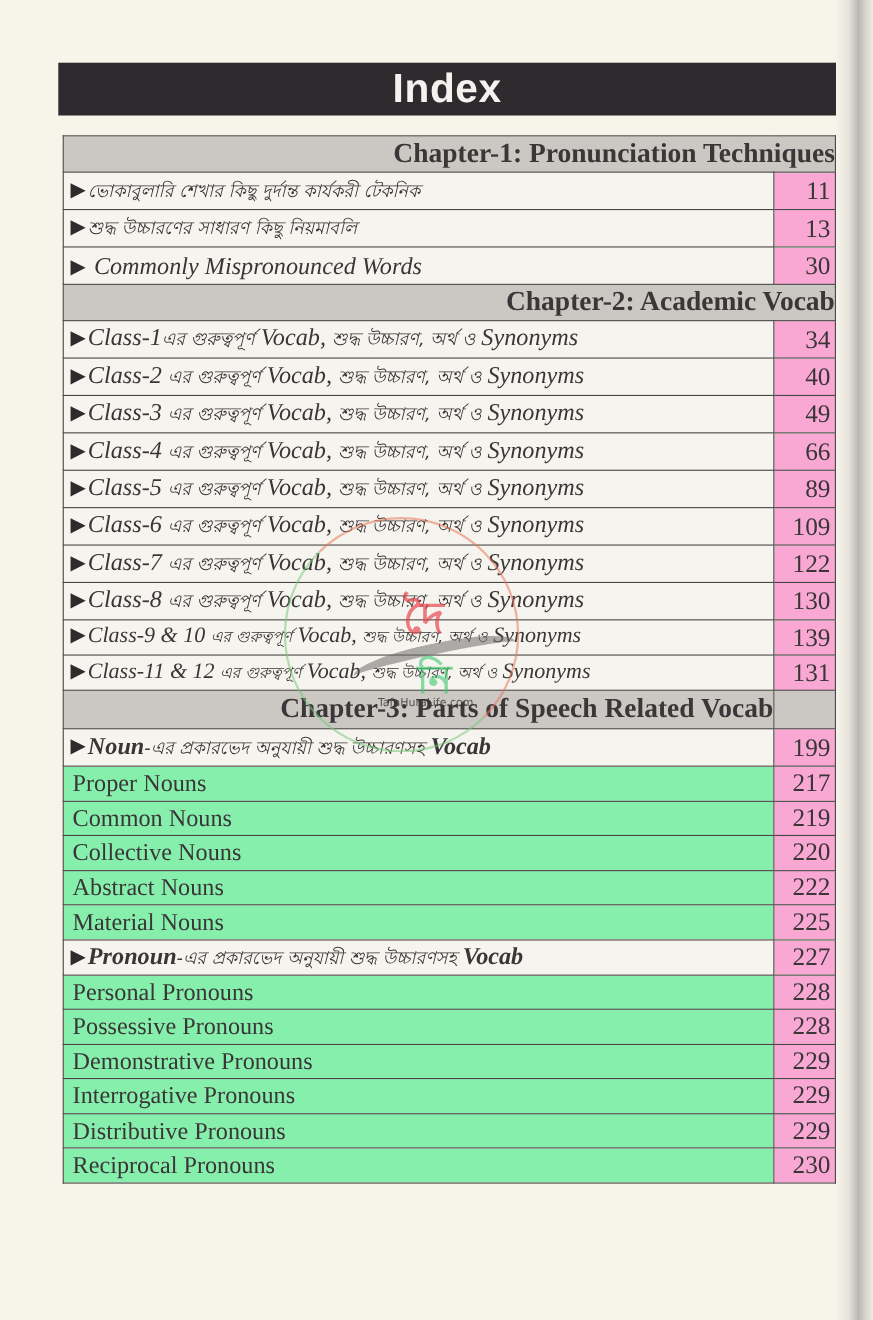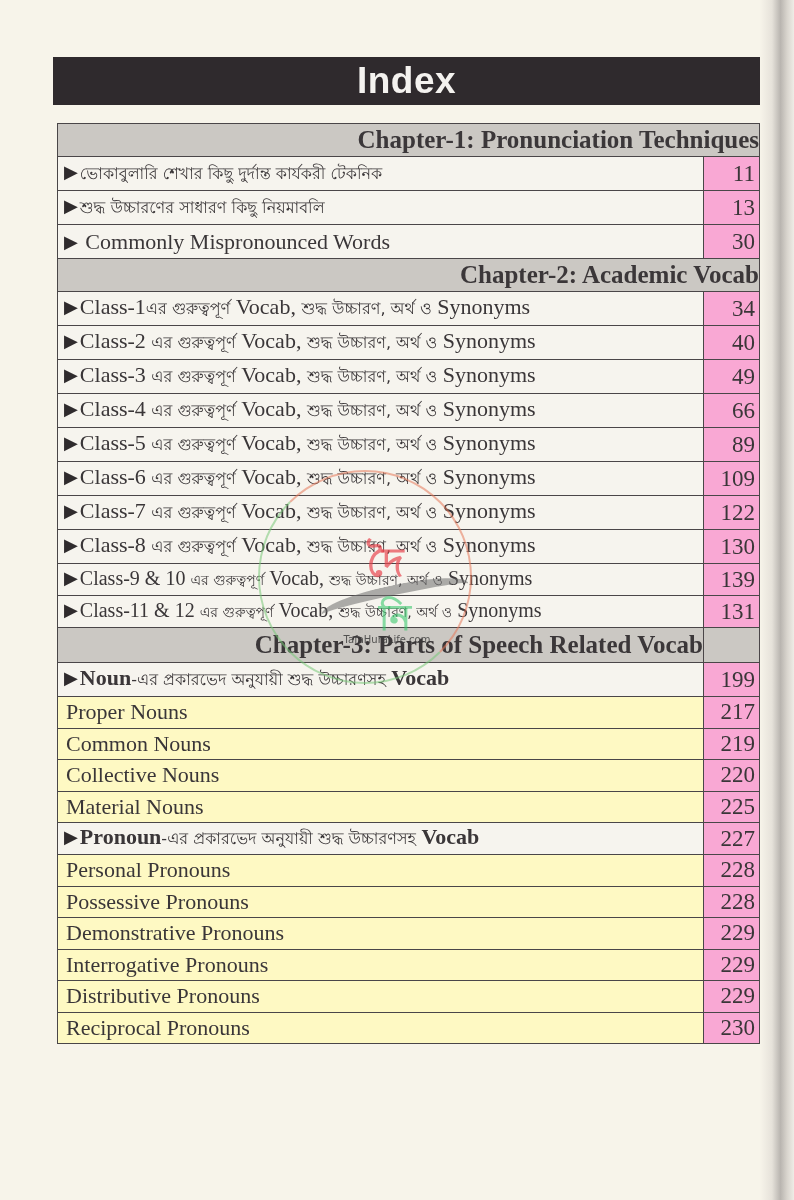--- a/index.html
+++ b/index.html
@@ -60,20 +60,21 @@
     text-align: right;
     font-weight: bold;
     font-size: 25px;
     color: #3b3739;
   }
   .entry-cell {
     font-size: 22px;
     padding-left: 6px !important;
     color: #3a3638;
     background: #f6f4ee;
+    font-style: italic;
   }
   .page-cell {
     text-align: right;
     font-size: 23px;
     padding-right: 4px !important;
     color: #3a3638;
     background: #f9a8d4;
   }
   .tri {
     display: inline-block;
@@ -85,21 +86,21 @@
   .bn {
     font-family: "DejaVu Sans", sans-serif;
     font-size: 16px;
   }
   .bold-lead {
     font-weight: bold;
   }
   .sub-cell {
     font-size: 22px;
     padding-left: 8px !important;
-    background: #fef9c3;
+    background: #86efac;
   }
   .watermark {
     position: absolute;
     left: 258px; top: 470px;
     width: 210px; height: 210px;
     border-radius: 50%;
     border: 2px solid rgba(120, 200, 120, 0.55);
     border-top-color: rgba(230, 120, 90, 0.55);
     border-right-color: rgba(230, 120, 90, 0.55);
     pointer-events: none;
@@ -238,20 +239,24 @@
     </tr>
     <tr style="height:31.5px">
       <td class="sub-cell">Common Nouns</td>
       <td class="page-cell">219</td>
     </tr>
     <tr style="height:31.5px">
       <td class="sub-cell">Collective Nouns</td>
       <td class="page-cell">220</td>
     </tr>
     <tr style="height:31.5px">
+      <td class="sub-cell">Abstract Nouns</td>
+      <td class="page-cell">222</td>
+    </tr>
+    <tr style="height:31.5px">
       <td class="sub-cell">Material Nouns</td>
       <td class="page-cell">225</td>
     </tr>
 
     <tr style="height:32px">
       <td class="entry-cell"><span class="tri">▶</span><span class="bold-lead">Pronoun</span><span class="bn">-এর প্রকারভেদ অনুযায়ী শুদ্ধ উচ্চারণসহ</span><span class="bold-lead"> Vocab</span></td>
       <td class="page-cell">227</td>
     </tr>
     <tr style="height:31.5px">
       <td class="sub-cell">Personal Pronouns</td>

